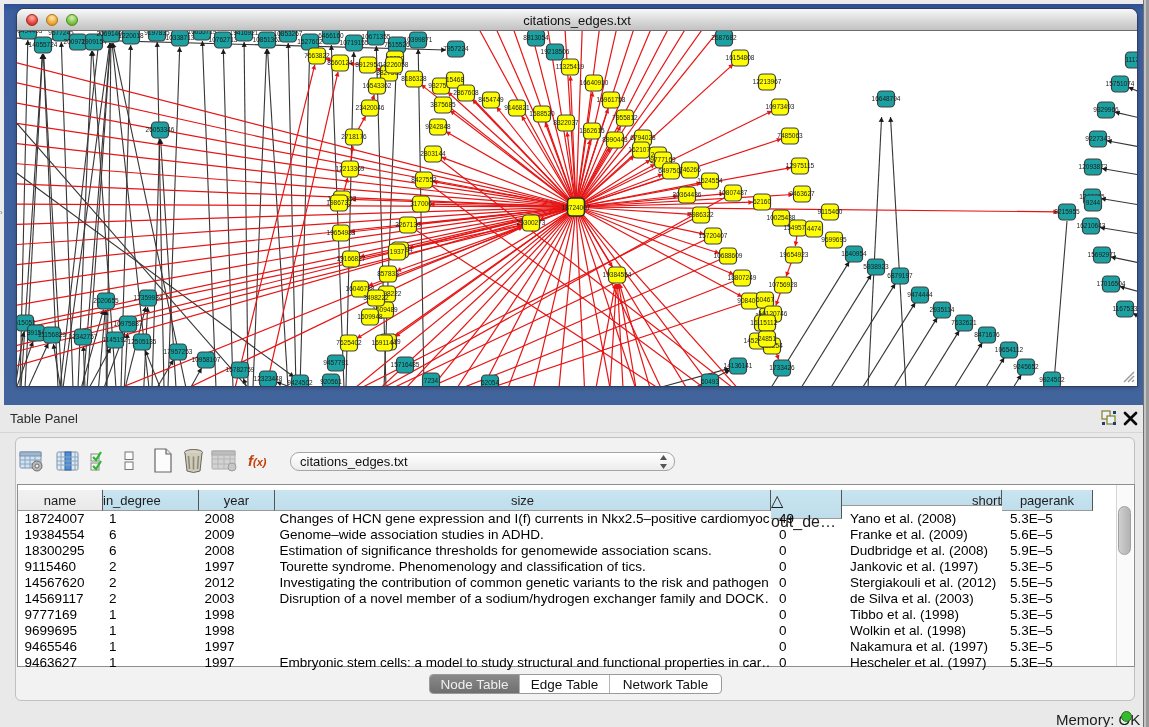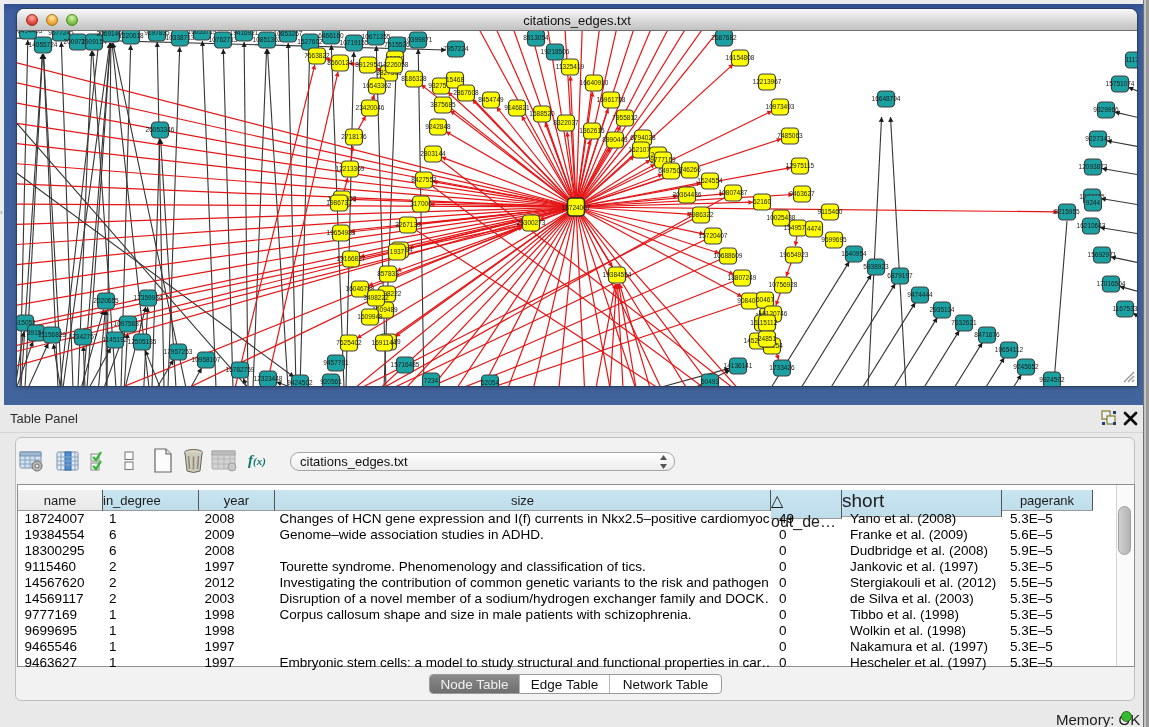--- a/index.html
+++ b/index.html
@@ -748,56 +748,57 @@
 <ellipse cx="11.5" cy="4.5" rx="9" ry="3" fill="#d8d4c4" stroke="#69655a"></ellipse>
 <path d="M3 5L5 23Q11.5 26 18 23L20 5" fill="#cfcbba" stroke="#69655a"></path>
 <path d="M6.5 8L7.5 21M11.5 8.5V21.5M16.5 8L15.5 21" stroke="#8d897c" stroke-width="1.6"></path>
 </svg>
 <svg style="position:absolute;left:211px;top:450px" width="26" height="22" viewBox="0 0 26 22">
 <rect x="1" y="1" width="23" height="18" rx="1" fill="#d3d3d3" stroke="#aaa"></rect>
 <rect x="1" y="1" width="23" height="4" fill="#bdbdbd" stroke="#aaa"></rect>
 <path d="M7 5V19M13 5V19M19 5V19M1 9H24M1 14H24" stroke="#b5b5b5"></path>
 <circle cx="21" cy="17" r="4" fill="#c7c7c7" stroke="#9d9d9d"></circle>
 </svg>
-<div style="position:absolute;left:248px;top:452px;font-family:Liberation Serif, serif;font-style:italic;font-weight:bold;font-size:15px;color:#0f766e">f<span style="font-size:11px">(x)</span></div>
+<div style="position:absolute;left:248px;top:452px;font-family:Liberation Sans, sans-serif;font-style:italic;font-weight:bold;font-size:15px;color:#c2410c">f<span style="font-size:11px">(x)</span></div>
 
 <div class="abs" style="left:290px;top:452px;width:385px;height:19px;border:1px solid #a5a5a5;border-radius:9px;background:linear-gradient(#ffffff,#ececec)">
   <div class="abs" style="left:9px;top:0;line-height:18px;font-size:13px;color:#111">citations_edges.txt</div>
   <svg class="abs" style="right:6px;top:2px" width="9" height="14" viewBox="0 0 9 14">
     <path d="M4.5 0L8 5H1Z" fill="#555"></path>
       <path d="M4.5 14L8 9H1Z" fill="#555"></path>
   </svg>
 </div>
 
 <div class="abs" style="left:17px;top:484px;width:1118px;height:183px;background:#fff;border:1px solid #8e8e8e">
   <div class="abs" style="left:0;top:5px;width:1116px;height:181px;overflow:hidden">
   <div style="position:absolute;left:0px;top:0;width:85px;height:21px;background:linear-gradient(#ffffff0f,#00000007),#f0f0f0;border-right:1px solid #555;box-sizing:border-box;text-align:center;line-height:21px;font-size:13px;color:#1d1d1d;border-bottom:1px solid #9a9a9a">name</div>
 <div style="position:absolute;left:85px;top:0;width:96px;height:21px;background:linear-gradient(#ffffff0f,#00000007),#c5e3f1;border-right:1px solid #555;box-sizing:border-box;line-height:21px;font-size:13px;color:#1d1d1d;border-bottom:1px solid #9a9a9a">in_degree</div>
 <div style="position:absolute;left:181px;top:0;width:76px;height:21px;background:linear-gradient(#ffffff0f,#00000007),#c5e3f1;border-right:1px solid #555;box-sizing:border-box;text-align:center;line-height:21px;font-size:13px;color:#1d1d1d;border-bottom:1px solid #9a9a9a">year</div>
 <div style="position:absolute;left:257px;top:0;width:496px;height:21px;background:linear-gradient(#ffffff0f,#00000007),#c5e3f1;border-right:1px solid #555;box-sizing:border-box;text-align:center;line-height:21px;font-size:13px;color:#1d1d1d;border-bottom:1px solid #9a9a9a">size</div>
 <div style="position:absolute;left:753px;top:0;width:71px;height:29px;background:linear-gradient(#ffffff0f,#00000007),#c5e3f1;border-right:1px solid #555;box-sizing:border-box;text-align:left;line-height:21px;font-size:16px;color:#1d1d1d;border-bottom:1px solid #9a9a9a">△ out_de…</div>
-<div style="position:absolute;left:824px;top:0;width:160px;height:27px;background:linear-gradient(#ffffff0f,#00000007),#c5e3f1;border-right:1px solid #555;box-sizing:border-box;text-align:left;line-height:21px;font-size:19px;color:#1d1d1d;border-bottom:1px solid #9a9a9a">short</div>
+<div style="position:absolute;left:824px;top:0;width:160px;height:16px;background:linear-gradient(#ffffff0f,#00000007),#c5e3f1;border-right:1px solid #555;box-sizing:border-box;text-align:right;line-height:21px;font-size:13px;color:#1d1d1d;border-bottom:1px solid #9a9a9a">short</div>
 <div style="position:absolute;left:984px;top:0;width:91px;height:21px;background:linear-gradient(#ffffff0f,#00000007),#c5e3f1;border-right:1px solid #555;box-sizing:border-box;text-align:center;line-height:21px;font-size:13px;color:#1d1d1d;border-bottom:1px solid #9a9a9a">pagerank</div>
 <div style="position:absolute;left:6.5px;top:21px;height:16px;width:80px;line-height:16.5px;font-size:13.5px;color:#000;white-space:nowrap;overflow:hidden">18724007</div>
 <div style="position:absolute;left:91px;top:21px;height:16px;width:60px;line-height:16.5px;font-size:13.5px;color:#000;white-space:nowrap;overflow:hidden">1</div>
 <div style="position:absolute;left:186.5px;top:21px;height:16px;width:60px;line-height:16.5px;font-size:13.5px;color:#000;white-space:nowrap;overflow:hidden">2008</div>
 <div style="position:absolute;left:261.5px;top:21px;height:16px;width:490px;line-height:16.5px;font-size:13.5px;color:#000;white-space:nowrap;overflow:hidden">Changes of HCN gene expression and I(f) currents in Nkx2.5–positive cardiomyoc…</div>
 <div style="position:absolute;left:761px;top:21px;height:16px;width:40px;line-height:16.5px;font-size:13.5px;color:#000;white-space:nowrap;overflow:hidden">49</div>
 <div style="position:absolute;left:832px;top:21px;height:16px;width:160px;line-height:16.5px;font-size:13.5px;color:#000;white-space:nowrap;overflow:hidden">Yano et al. (2008)</div>
 <div style="position:absolute;left:992px;top:21px;height:16px;width:70px;line-height:16.5px;font-size:13.5px;color:#000;white-space:nowrap;overflow:hidden">5.3E–5</div>
 <div style="position:absolute;left:6.5px;top:37px;height:16px;width:80px;line-height:16.5px;font-size:13.5px;color:#000;white-space:nowrap;overflow:hidden">19384554</div>
 <div style="position:absolute;left:91px;top:37px;height:16px;width:60px;line-height:16.5px;font-size:13.5px;color:#000;white-space:nowrap;overflow:hidden">6</div>
 <div style="position:absolute;left:186.5px;top:37px;height:16px;width:60px;line-height:16.5px;font-size:13.5px;color:#000;white-space:nowrap;overflow:hidden">2009</div>
 <div style="position:absolute;left:261.5px;top:37px;height:16px;width:490px;line-height:16.5px;font-size:13.5px;color:#000;white-space:nowrap;overflow:hidden">Genome–wide association studies in ADHD.</div>
 <div style="position:absolute;left:761px;top:37px;height:16px;width:40px;line-height:16.5px;font-size:13.5px;color:#000;white-space:nowrap;overflow:hidden">0</div>
 <div style="position:absolute;left:832px;top:37px;height:16px;width:160px;line-height:16.5px;font-size:13.5px;color:#000;white-space:nowrap;overflow:hidden">Franke et al. (2009)</div>
 <div style="position:absolute;left:992px;top:37px;height:16px;width:70px;line-height:16.5px;font-size:13.5px;color:#000;white-space:nowrap;overflow:hidden">5.6E–5</div>
 <div style="position:absolute;left:6.5px;top:53px;height:16px;width:80px;line-height:16.5px;font-size:13.5px;color:#000;white-space:nowrap;overflow:hidden">18300295</div>
 <div style="position:absolute;left:91px;top:53px;height:16px;width:60px;line-height:16.5px;font-size:13.5px;color:#000;white-space:nowrap;overflow:hidden">6</div>
 <div style="position:absolute;left:186.5px;top:53px;height:16px;width:60px;line-height:16.5px;font-size:13.5px;color:#000;white-space:nowrap;overflow:hidden">2008</div>
+<div style="position:absolute;left:261.5px;top:53px;height:16px;width:490px;line-height:16.5px;font-size:13.5px;color:#000;white-space:nowrap;overflow:hidden">Estimation of significance thresholds for genomewide association scans.</div>
 <div style="position:absolute;left:761px;top:53px;height:16px;width:40px;line-height:16.5px;font-size:13.5px;color:#000;white-space:nowrap;overflow:hidden">0</div>
 <div style="position:absolute;left:832px;top:53px;height:16px;width:160px;line-height:16.5px;font-size:13.5px;color:#000;white-space:nowrap;overflow:hidden">Dudbridge et al. (2008)</div>
 <div style="position:absolute;left:992px;top:53px;height:16px;width:70px;line-height:16.5px;font-size:13.5px;color:#000;white-space:nowrap;overflow:hidden">5.9E–5</div>
 <div style="position:absolute;left:6.5px;top:69px;height:16px;width:80px;line-height:16.5px;font-size:13.5px;color:#000;white-space:nowrap;overflow:hidden">9115460</div>
 <div style="position:absolute;left:91px;top:69px;height:16px;width:60px;line-height:16.5px;font-size:13.5px;color:#000;white-space:nowrap;overflow:hidden">2</div>
 <div style="position:absolute;left:186.5px;top:69px;height:16px;width:60px;line-height:16.5px;font-size:13.5px;color:#000;white-space:nowrap;overflow:hidden">1997</div>
 <div style="position:absolute;left:261.5px;top:69px;height:16px;width:490px;line-height:16.5px;font-size:13.5px;color:#000;white-space:nowrap;overflow:hidden">Tourette syndrome. Phenomenology and classification of tics.</div>
 <div style="position:absolute;left:761px;top:69px;height:16px;width:40px;line-height:16.5px;font-size:13.5px;color:#000;white-space:nowrap;overflow:hidden">0</div>
 <div style="position:absolute;left:832px;top:69px;height:16px;width:160px;line-height:16.5px;font-size:13.5px;color:#000;white-space:nowrap;overflow:hidden">Jankovic et al. (1997)</div>
 <div style="position:absolute;left:992px;top:69px;height:16px;width:70px;line-height:16.5px;font-size:13.5px;color:#000;white-space:nowrap;overflow:hidden">5.3E–5</div>
@@ -811,21 +812,20 @@
 <div style="position:absolute;left:6.5px;top:101px;height:16px;width:80px;line-height:16.5px;font-size:13.5px;color:#000;white-space:nowrap;overflow:hidden">14569117</div>
 <div style="position:absolute;left:91px;top:101px;height:16px;width:60px;line-height:16.5px;font-size:13.5px;color:#000;white-space:nowrap;overflow:hidden">2</div>
 <div style="position:absolute;left:186.5px;top:101px;height:16px;width:60px;line-height:16.5px;font-size:13.5px;color:#000;white-space:nowrap;overflow:hidden">2003</div>
 <div style="position:absolute;left:261.5px;top:101px;height:16px;width:490px;line-height:16.5px;font-size:13.5px;color:#000;white-space:nowrap;overflow:hidden">Disruption of a novel member of a sodium/hydrogen exchanger family and DOCK…</div>
 <div style="position:absolute;left:761px;top:101px;height:16px;width:40px;line-height:16.5px;font-size:13.5px;color:#000;white-space:nowrap;overflow:hidden">0</div>
 <div style="position:absolute;left:832px;top:101px;height:16px;width:160px;line-height:16.5px;font-size:13.5px;color:#000;white-space:nowrap;overflow:hidden">de Silva et al. (2003)</div>
 <div style="position:absolute;left:992px;top:101px;height:16px;width:70px;line-height:16.5px;font-size:13.5px;color:#000;white-space:nowrap;overflow:hidden">5.3E–5</div>
 <div style="position:absolute;left:6.5px;top:117px;height:16px;width:80px;line-height:16.5px;font-size:13.5px;color:#000;white-space:nowrap;overflow:hidden">9777169</div>
 <div style="position:absolute;left:91px;top:117px;height:16px;width:60px;line-height:16.5px;font-size:13.5px;color:#000;white-space:nowrap;overflow:hidden">1</div>
 <div style="position:absolute;left:186.5px;top:117px;height:16px;width:60px;line-height:16.5px;font-size:13.5px;color:#000;white-space:nowrap;overflow:hidden">1998</div>
-<div style="position:absolute;left:261.5px;top:117px;height:16px;width:490px;line-height:16.5px;font-size:13.5px;color:#000;white-space:nowrap;overflow:hidden">Corpus callosum shape and size in male patients with schizophrenia.</div>
 <div style="position:absolute;left:761px;top:117px;height:16px;width:40px;line-height:16.5px;font-size:13.5px;color:#000;white-space:nowrap;overflow:hidden">0</div>
 <div style="position:absolute;left:832px;top:117px;height:16px;width:160px;line-height:16.5px;font-size:13.5px;color:#000;white-space:nowrap;overflow:hidden">Tibbo et al. (1998)</div>
 <div style="position:absolute;left:992px;top:117px;height:16px;width:70px;line-height:16.5px;font-size:13.5px;color:#000;white-space:nowrap;overflow:hidden">5.3E–5</div>
 <div style="position:absolute;left:6.5px;top:133px;height:16px;width:80px;line-height:16.5px;font-size:13.5px;color:#000;white-space:nowrap;overflow:hidden">9699695</div>
 <div style="position:absolute;left:91px;top:133px;height:16px;width:60px;line-height:16.5px;font-size:13.5px;color:#000;white-space:nowrap;overflow:hidden">1</div>
 <div style="position:absolute;left:186.5px;top:133px;height:16px;width:60px;line-height:16.5px;font-size:13.5px;color:#000;white-space:nowrap;overflow:hidden">1998</div>
 <div style="position:absolute;left:761px;top:133px;height:16px;width:40px;line-height:16.5px;font-size:13.5px;color:#000;white-space:nowrap;overflow:hidden">0</div>
 <div style="position:absolute;left:832px;top:133px;height:16px;width:160px;line-height:16.5px;font-size:13.5px;color:#000;white-space:nowrap;overflow:hidden">Wolkin et al. (1998)</div>
 <div style="position:absolute;left:992px;top:133px;height:16px;width:70px;line-height:16.5px;font-size:13.5px;color:#000;white-space:nowrap;overflow:hidden">5.3E–5</div>
 <div style="position:absolute;left:6.5px;top:149px;height:16px;width:80px;line-height:16.5px;font-size:13.5px;color:#000;white-space:nowrap;overflow:hidden">9465546</div>

